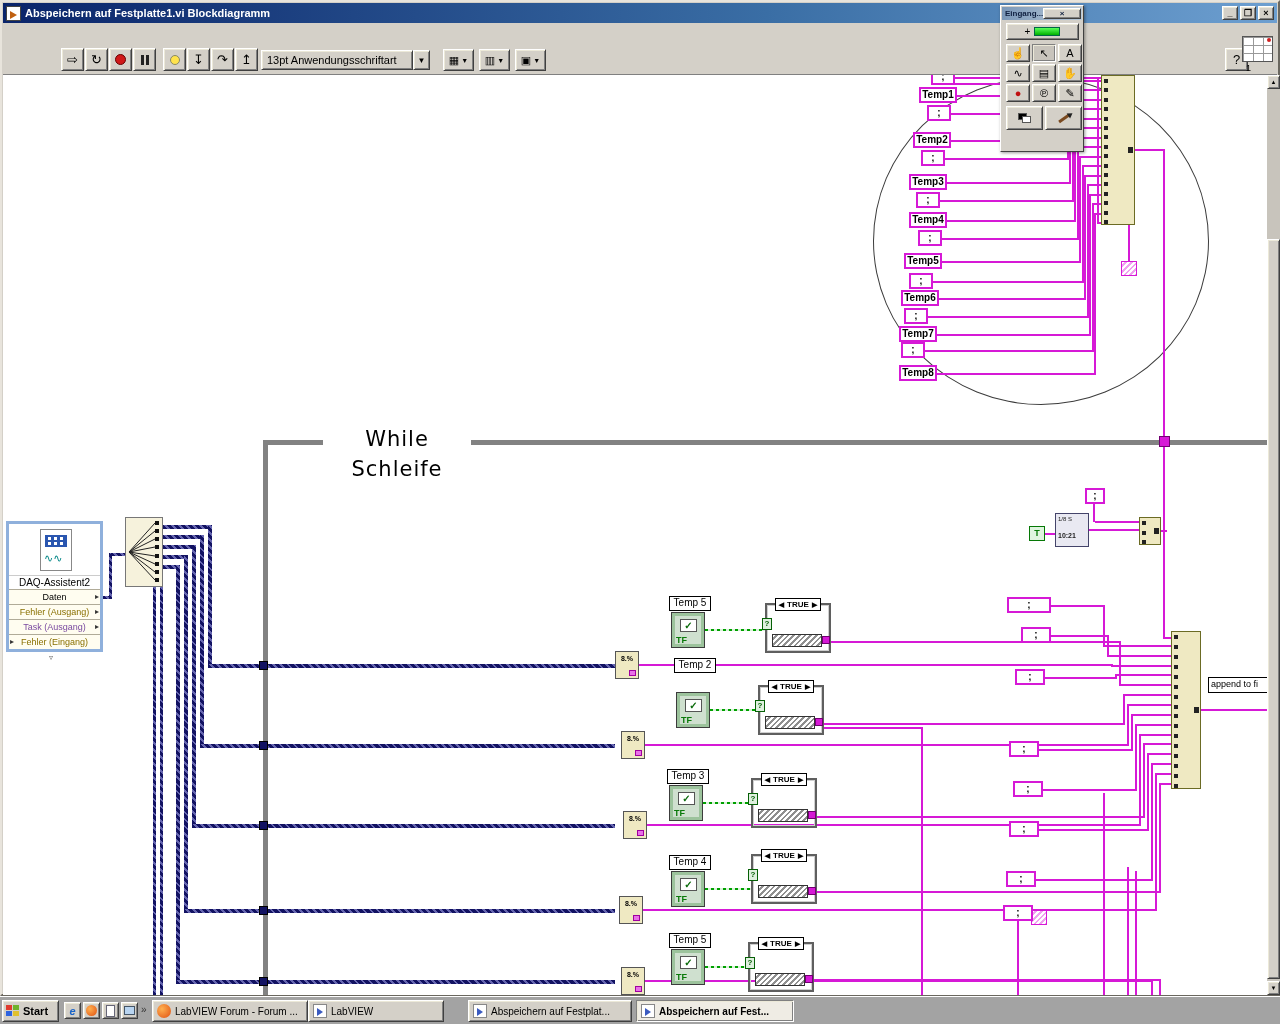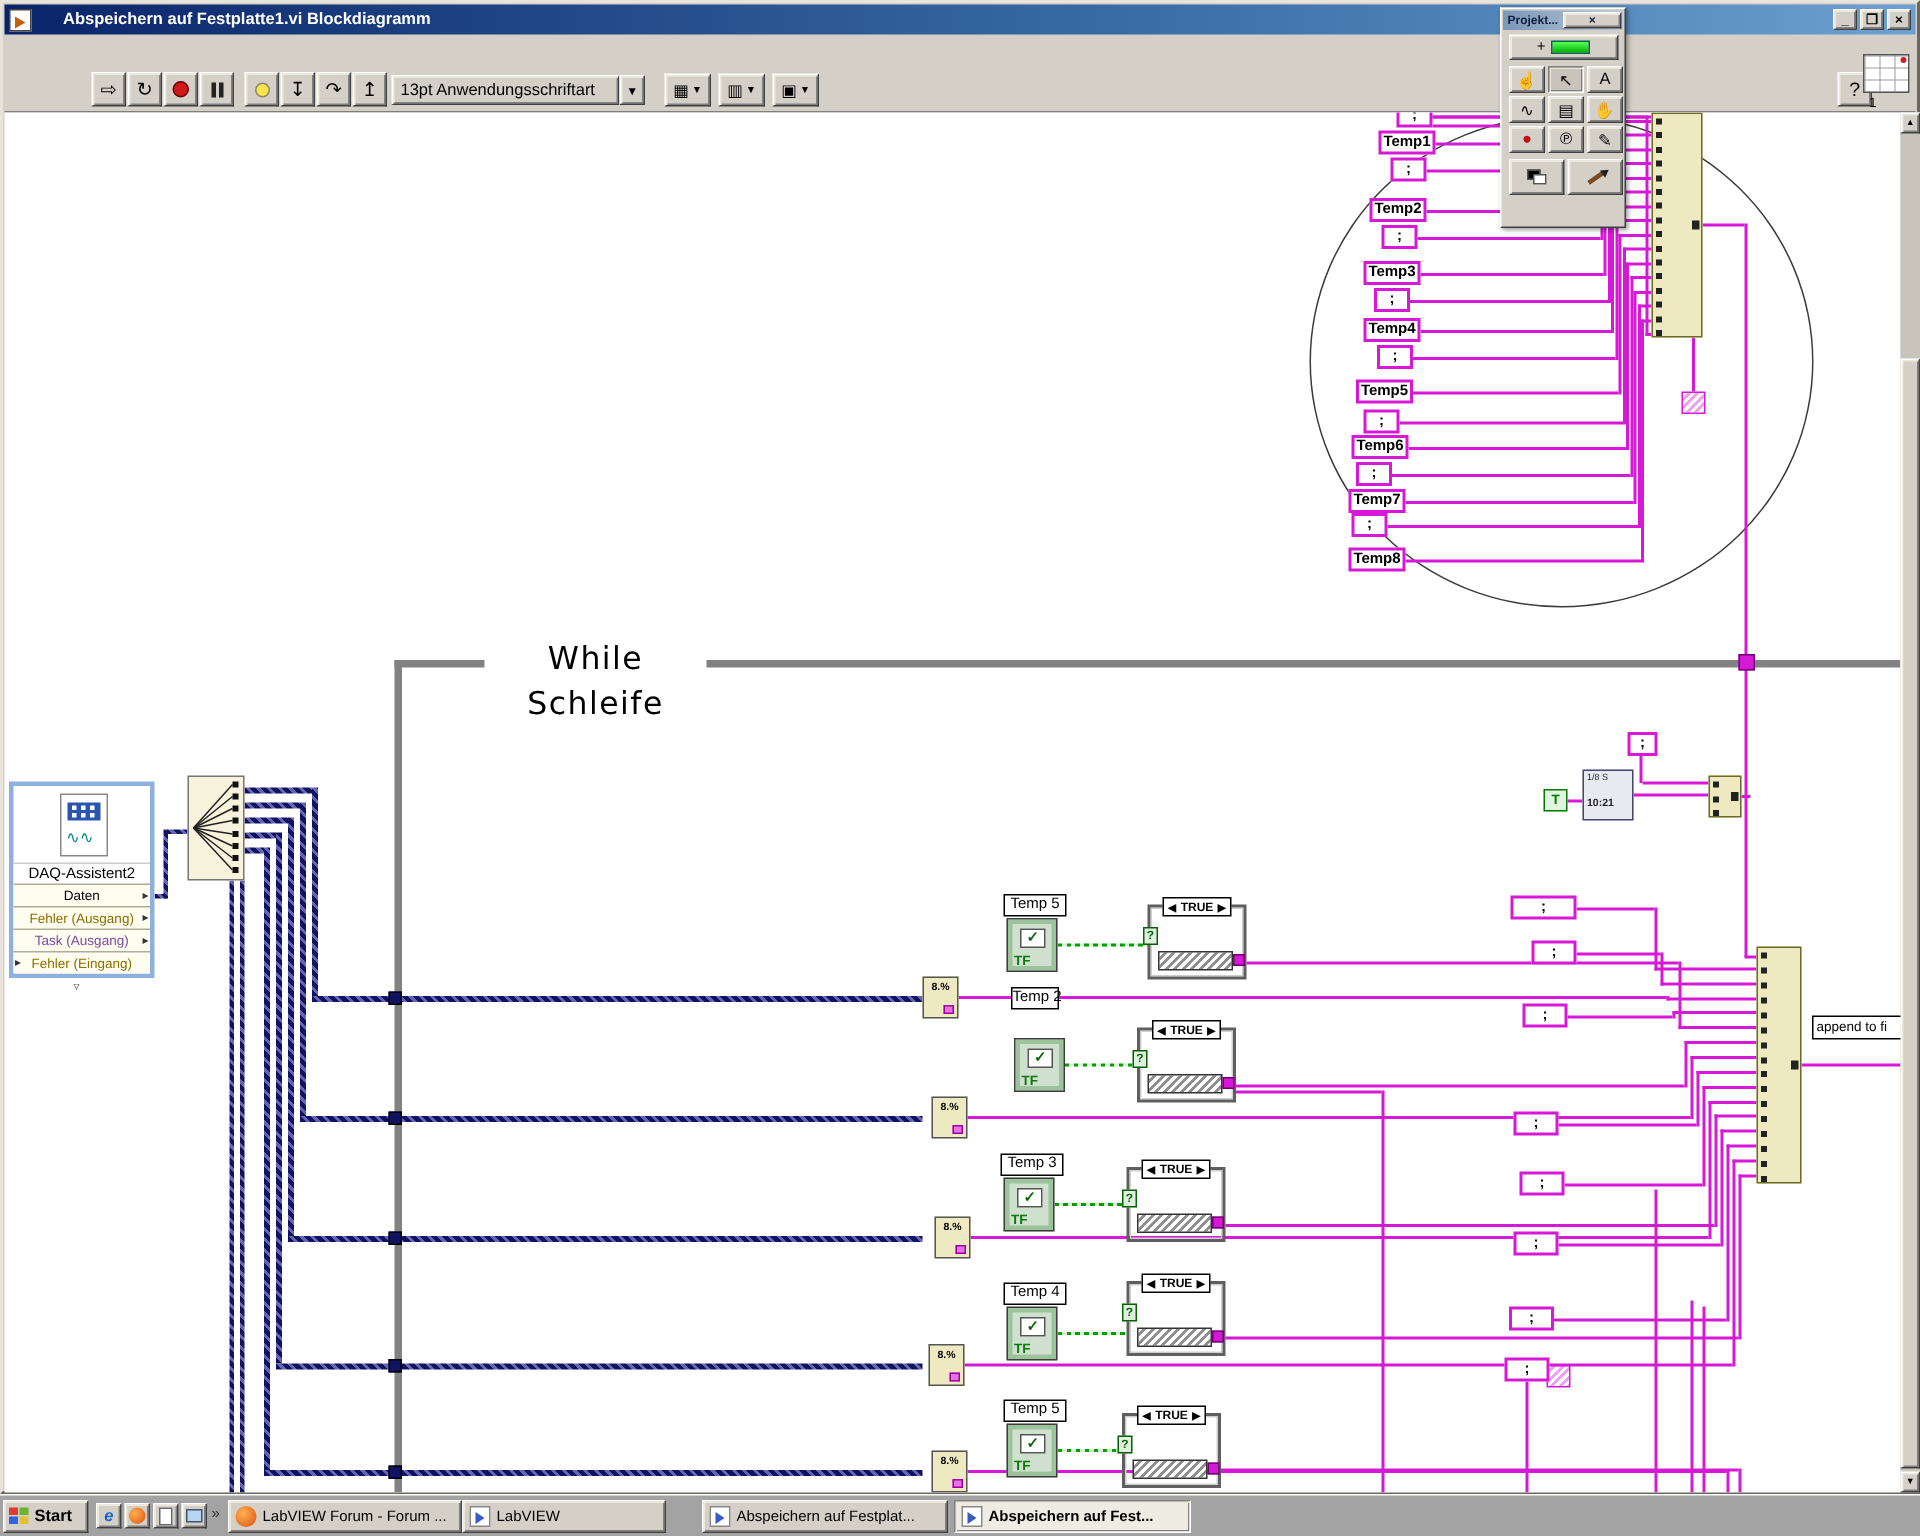--- a/index.html
+++ b/index.html
@@ -4,21 +4,21 @@
 <style>
   *{margin:0;padding:0;box-sizing:border-box;}
   html,body{width:1280px;height:1024px;overflow:hidden;}
   body{background:#d4d0c8;font-family:"Liberation Sans",sans-serif;position:relative;color:#000;}
   .raised{border:1px solid;border-color:#ffffff #404040 #404040 #ffffff;box-shadow:inset 1px 1px 0 #ece9d8,inset -1px -1px 0 #808080;background:#d4d0c8;}
   
   .window{position:absolute;left:0;top:0;width:1280px;height:996px;background:#d4d0c8;border:2px solid;border-color:#e8e4dc #6a675f #6a675f #e8e4dc;}
   .titlebar{position:absolute;left:1px;top:1px;right:1px;height:20px;background:linear-gradient(90deg,#0a246a,#3a6ea5 60%,#6d9fd0);display:flex;align-items:center;padding:0 3px;}
   .title-icon{width:15px;height:15px;background:#fff;border:1px solid #444;margin-right:4px;position:relative;flex:none;}
   .title-icon:before{content:"";position:absolute;left:3px;top:4px;border-left:7px solid #c06010;border-top:4px solid transparent;border-bottom:4px solid transparent;}
-  .title-text{color:#fff;font-weight:bold;font-size:11px;flex:1;white-space:nowrap;overflow:hidden;margin-left:17px;}
+  .title-text{color:#fff;font-weight:bold;font-size:11px;flex:1;white-space:nowrap;overflow:hidden;}
   .win-controls{display:flex;gap:2px;}
   .wbtn{width:16px;height:14px;font-size:9px;font-weight:bold;display:flex;align-items:center;justify-content:center;line-height:1;}
   .menubar{position:absolute;left:1px;top:22px;right:1px;height:21px;background:#d4d0c8;border-bottom:1px solid #aca899;padding-left:4px;display:flex;align-items:center;}
   .menu-item{display:inline-block;padding:3px 7px;font-size:11px;}
   .menu-item::first-letter{text-decoration:underline;}
   .toolbar{position:absolute;left:1px;top:43px;right:1px;height:30px;background:#d4d0c8;border-bottom:1px solid #808080;}
   .tbtn{position:absolute;top:3px;width:23px;height:23px;display:flex;align-items:center;justify-content:center;font-size:13px;}
   .fontbox{position:absolute;top:5px;left:258px;width:152px;height:20px;background:#d4d0c8;font-size:11px;line-height:18px;padding-left:5px;white-space:nowrap;overflow:hidden;}
   .fontarrow{position:absolute;top:5px;left:410px;width:17px;height:20px;font-size:8px;display:flex;align-items:center;justify-content:center;}
   .ddbtn{position:absolute;top:4px;width:31px;height:22px;font-size:11px;display:flex;align-items:center;justify-content:center;gap:2px;}
@@ -340,21 +340,21 @@
       <div class="abs casesel" style="left: 772px; top: 523px; width: 46px; height: 13px;">
         <span class="arr">◀</span>
         <span>TRUE</span>
         <span class="arr">▶</span>
       </div>
       <div class="abs caseq" style="left: 759px; top: 543px; width: 10px; height: 12px;">?</div>
       <div class="abs hatch" style="left: 769px; top: 559px; width: 50px; height: 13px;"></div>
       <div class="abs ptun" style="left: 819px; top: 561px; width: 8px; height: 8px;"></div>
       <div class="wire wg" style="left: 702px; top: 554px; width: 60px; height: 2px;"></div>
       <div class="abs fmt" style="left: 618px; top: 656px; width: 24px; height: 28px;">8.%<div class="fpk"></div></div>
-      <div class="abs lblbox" style="left: 671px; top: 583px; width: 32px; height: 15px;">Temp 2</div>
+      <div class="abs lblbox" style="left: 671px; top: 583px; width: 42px; height: 15px;">Temp 2</div>
       <div class="abs tf" style="left: 673px; top: 617px; width: 34px; height: 36px;">
         <div class="chk">✓</div>
         <div class="tfl">TF</div>
       </div>
       <div class="abs caseframe" style="left: 755px; top: 610px; width: 66px; height: 50px;"></div>
       <div class="abs casesel" style="left: 765px; top: 605px; width: 46px; height: 13px;">
         <span class="arr">◀</span>
         <span>TRUE</span>
         <span class="arr">▶</span>
       </div>
@@ -509,21 +509,21 @@
 
   <div class="vscroll">
     <div class="sbtn raised" style="top:0;">▲</div>
     <div class="sthumb raised" style="top:164px;height:740px;"></div>
     <div class="sbtn raised" style="top:906px;">▼</div>
   </div>
 </div>
 
 <div class="palette">
   <div class="pal-title">
-    <span>Projekt...</span>
+    <span>Eingang...</span>
     <span class="pal-x raised">×</span>
   </div>
   <div class="pal-auto raised">
     <span>+</span>
     <span class="pal-led"></span>
   </div>
   <div class="palbtn raised" style="left:5px;top:38px;">
       <span>☝</span>
     </div>
   <div class="palbtn raised sel" style="left:31px;top:38px;">

